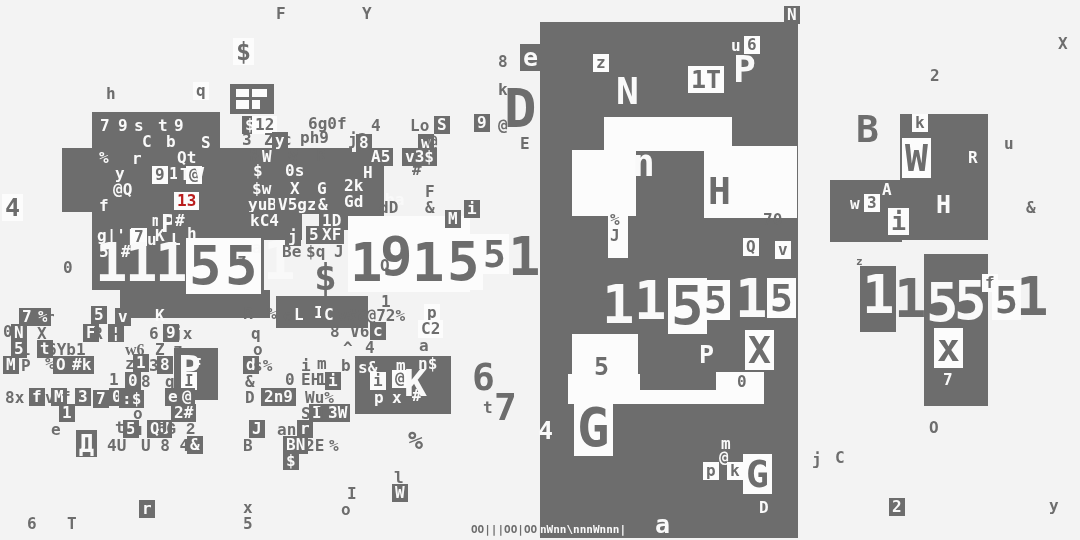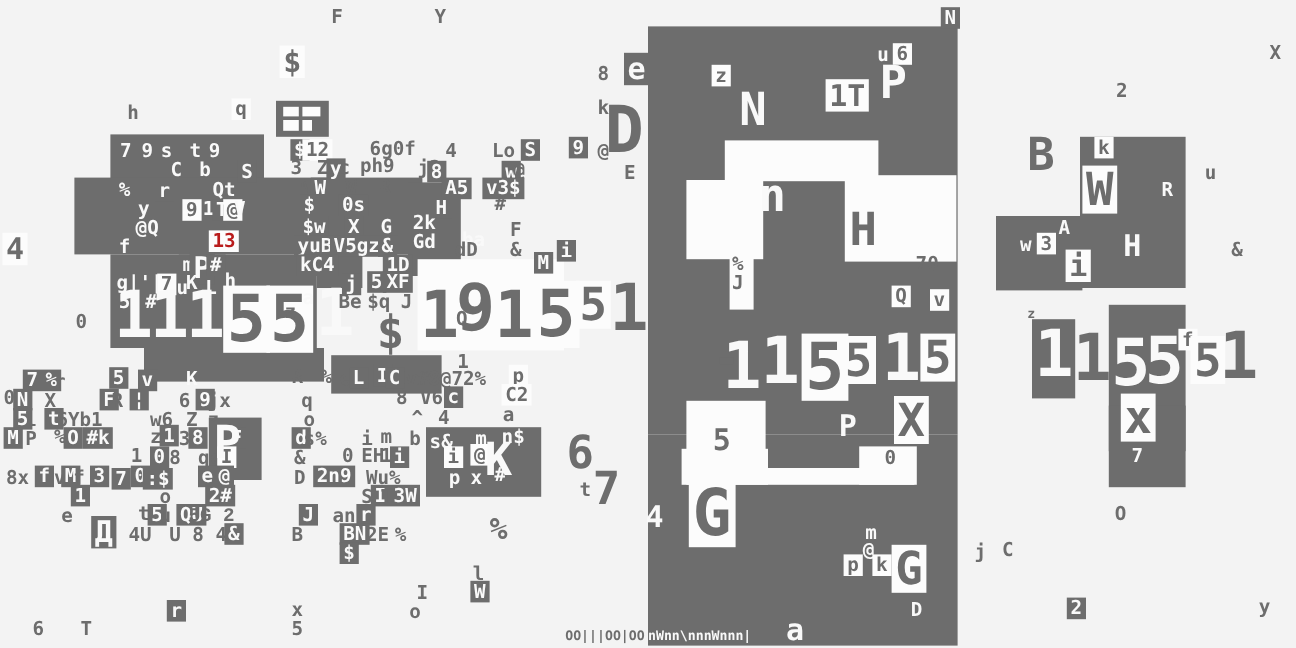--- a/index.html
+++ b/index.html
@@ -208,21 +208,21 @@
     <span class="g sz-s st-d" style="left: 93px; top: 326px; color: rgb(109, 109, 109);">R</span>
     <span class="g sz-s st-wb" style="left: 108px; top: 324px; color: rgb(249, 249, 249); background: rgb(109, 109, 109);">¦</span>
     <span class="g sz-s st-d" style="left: 149px; top: 326px; color: rgb(109, 109, 109);">6</span>
     <span class="g sz-s st-wb" style="left: 163px; top: 324px; color: rgb(249, 249, 249); background: rgb(109, 109, 109);">9</span>
     <span class="g sz-s st-d" style="left: 173px; top: 326px; color: rgb(109, 109, 109);">jx</span>
     <span class="g sz-s st-d" style="left: 251px; top: 326px; color: rgb(109, 109, 109);">q</span>
     <span class="g sz-s st-wb" style="left: 11px; top: 340px; color: rgb(249, 249, 249); background: rgb(109, 109, 109);">5</span>
     <span class="g sz-s st-d" style="left: 21px; top: 342px; color: rgb(109, 109, 109);">l</span>
     <span class="g sz-s st-wb" style="left: 37px; top: 340px; color: rgb(249, 249, 249); background: rgb(109, 109, 109);">t</span>
     <span class="g sz-s st-d" style="left: 47px; top: 342px; color: rgb(109, 109, 109);">6Yb1</span>
-    <span class="g sz-s st-d" style="left: 125px; top: 342px; color: rgb(109, 109, 109);">w6</span>
+    <span class="g sz-s st-d" style="left: 125px; top: 342px; color: rgb(109, 109, 109); font-family: Liberation Serif, serif;">w6</span>
     <span class="g sz-s st-d" style="left: 155px; top: 342px; color: rgb(109, 109, 109);">Z</span>
     <span class="g sz-s st-d" style="left: 173px; top: 342px; color: rgb(109, 109, 109);">z</span>
     <span class="g sz-s st-d" style="left: 253px; top: 342px; color: rgb(109, 109, 109);">o</span>
     <span class="g sz-s st-wb" style="left: 3px; top: 356px; color: rgb(249, 249, 249); background: rgb(109, 109, 109);">M</span>
     <span class="g sz-s st-d" style="left: 21px; top: 358px; color: rgb(109, 109, 109);">P</span>
     <span class="g sz-s st-d" style="left: 45px; top: 356px; color: rgb(109, 109, 109);">%</span>
     <span class="g sz-s st-wb" style="left: 53px; top: 356px; color: rgb(249, 249, 249); background: rgb(109, 109, 109);">O</span>
     <span class="g sz-s st-wb" style="left: 69px; top: 356px; color: rgb(249, 249, 249); background: rgb(109, 109, 109);">#k</span>
     <span class="g sz-s st-d" style="left: 125px; top: 356px; color: rgb(109, 109, 109);">z</span>
     <span class="g sz-s st-wb" style="left: 133px; top: 354px; color: rgb(249, 249, 249); background: rgb(109, 109, 109);">1</span>

